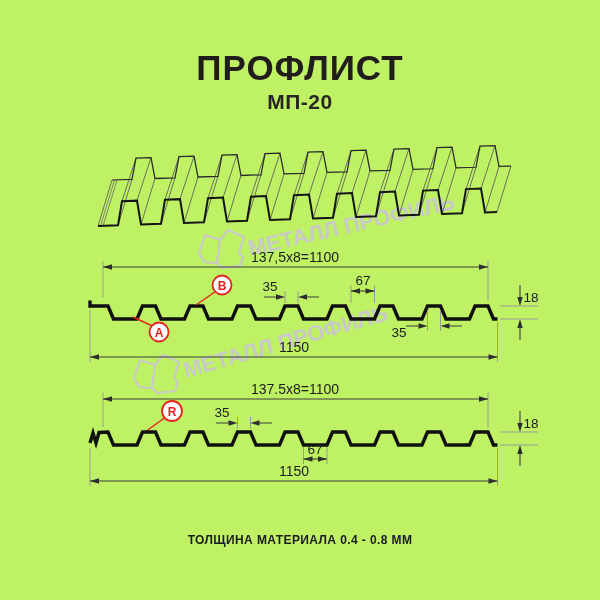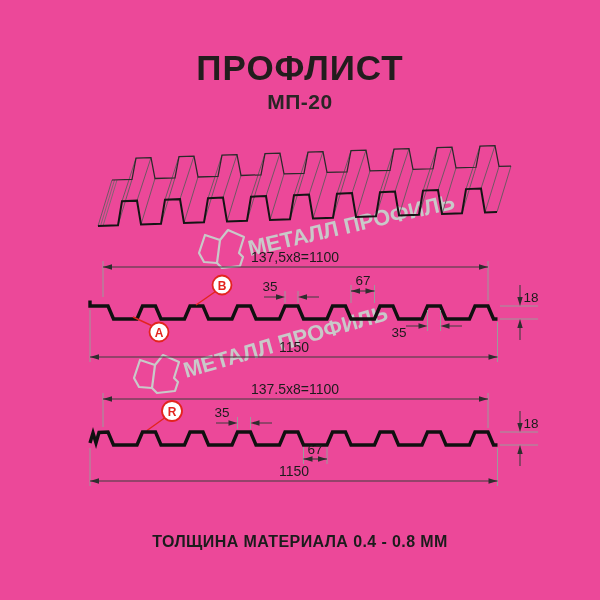--- a/index.html
+++ b/index.html
@@ -1,23 +1,23 @@
 <!DOCTYPE html>
 <html><head>
 <meta charset="utf-8">
 <style>
   html,body{margin:0;padding:0;background:#fff;}
-  .page{position:relative;width:600px;height:600px;background:#ec4899;overflow:hidden;
+  .page{position:relative;width:600px;height:600px;background:#bef264;overflow:hidden;
         font-family:"Liberation Sans",sans-serif;}
   .title{position:absolute;top:48px;left:0;width:600px;text-align:center;
          font-size:35px;font-weight:800;letter-spacing:1px;color:#221d1d;}
   .subtitle{position:absolute;top:90px;left:0;width:600px;text-align:center;
          font-size:21px;font-weight:600;letter-spacing:.5px;color:#2a2525;}
   .footer{position:absolute;top:533px;left:0;width:600px;text-align:center;
-         font-size:16px;font-weight:600;letter-spacing:.4px;color:#1c1c1c;}
+         font-size:12px;font-weight:600;letter-spacing:.4px;color:#1c1c1c;}
   svg{position:absolute;top:0;left:0;}
   svg text{font-family:"Liberation Sans",sans-serif;}
 </style>
 </head>
 <body>
 
 <div class="page">
   <div class="title">ПРОФЛИСТ</div>
   <div class="subtitle">МП-20</div>
   <svg id="drawing" width="600" height="600" viewBox="0 0 600 600">

